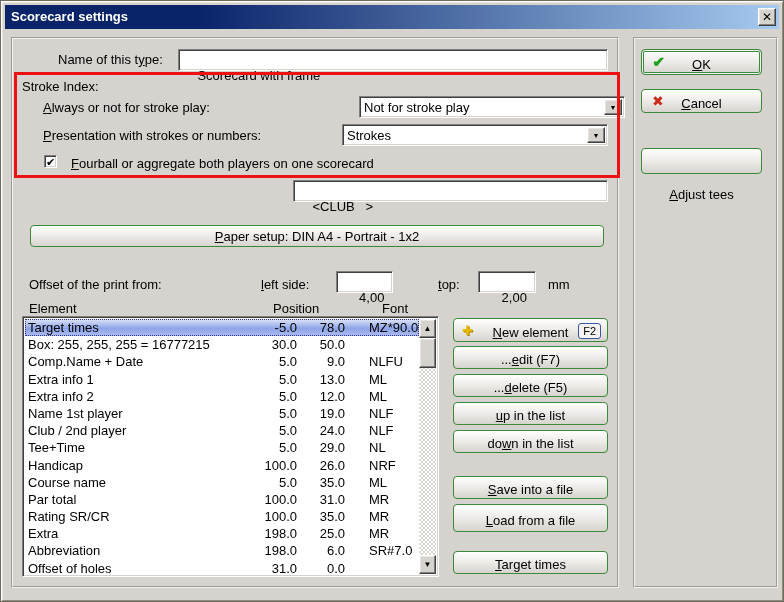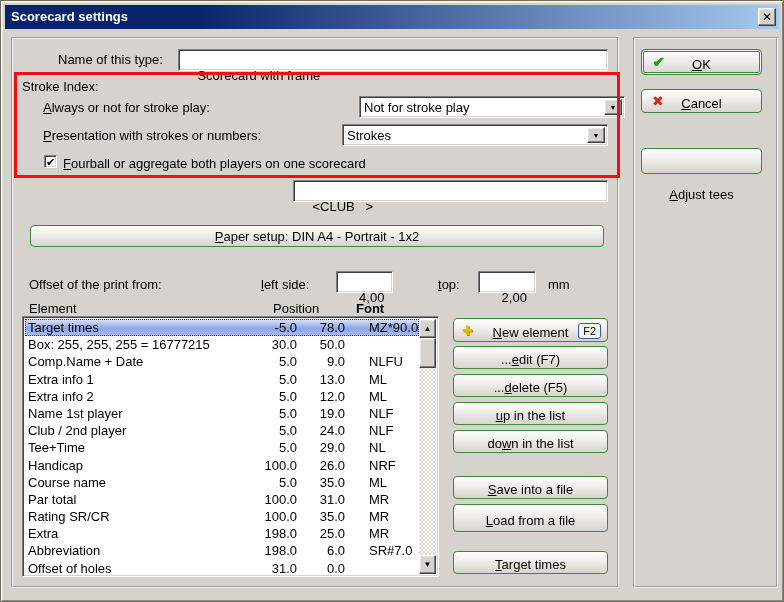--- a/index.html
+++ b/index.html
@@ -138,21 +138,21 @@
   <div class="sunken combo" style="left:341px;top:123px;width:266px;height:22px;">
     <span>Strokes</span>
     <div class="combo-arrow">
       <span>▼</span>
     </div>
   </div>
 
   <div class="checkbox" style="left:43px;top:154px;">
     <span id="fourball-check">✔</span>
   </div>
-  <span class="lbl" style="left:62px;top:155px;text-align:center;"><u>F</u>ourball or aggregate both players on one scorecard</span>
+  <span class="lbl" style="left:70px;top:155px;text-align:center;"><u>F</u>ourball or aggregate both players on one scorecard</span>
 
   <div class="sunken field" style="left:292px;top:179px;width:315px;height:22px;">
     <span style="white-space:pre;">&lt;CLUB   &gt;</span>
   </div>
 
   <button class="gbtn" style="left:29px;top:224px;width:574px;height:22px;">
     <span class="cap" style="padding-top:0;"><u>P</u>aper setup: DIN A4 - Portrait - 1x2</span>
   </button>
 
   <span class="lbl" style="left:28px;top:276px;">Offset of the print from:</span>
@@ -161,21 +161,21 @@
     <span>4,00</span>
   </div>
   <span class="lbl" style="left:437px;top:276px;"><u>t</u>op:</span>
   <div class="sunken field field-center" style="left:477px;top:270px;width:58px;height:22px;">
     <span>2,00</span>
   </div>
   <span class="lbl" style="left:547px;top:276px;">mm</span>
 
   <span class="lbl" style="left:28px;top:300px;">Element</span>
   <span class="lbl" style="left:272px;top:300px;">Position</span>
-  <span class="lbl" style="left:355px;top:300px;font-weight:bold;">Font</span>
+  <span class="lbl" style="left:381px;top:300px;">Font</span>
 
   <div class="listbox">
     <div id="rows-host">
     <div class="lb-row selected">
       <span class="c-name">Target times</span>
       <span class="c-x">-5.0</span>
       <span class="c-y">78.0</span>
       <span class="c-font">MZ*90.0</span>
     </div>
 

